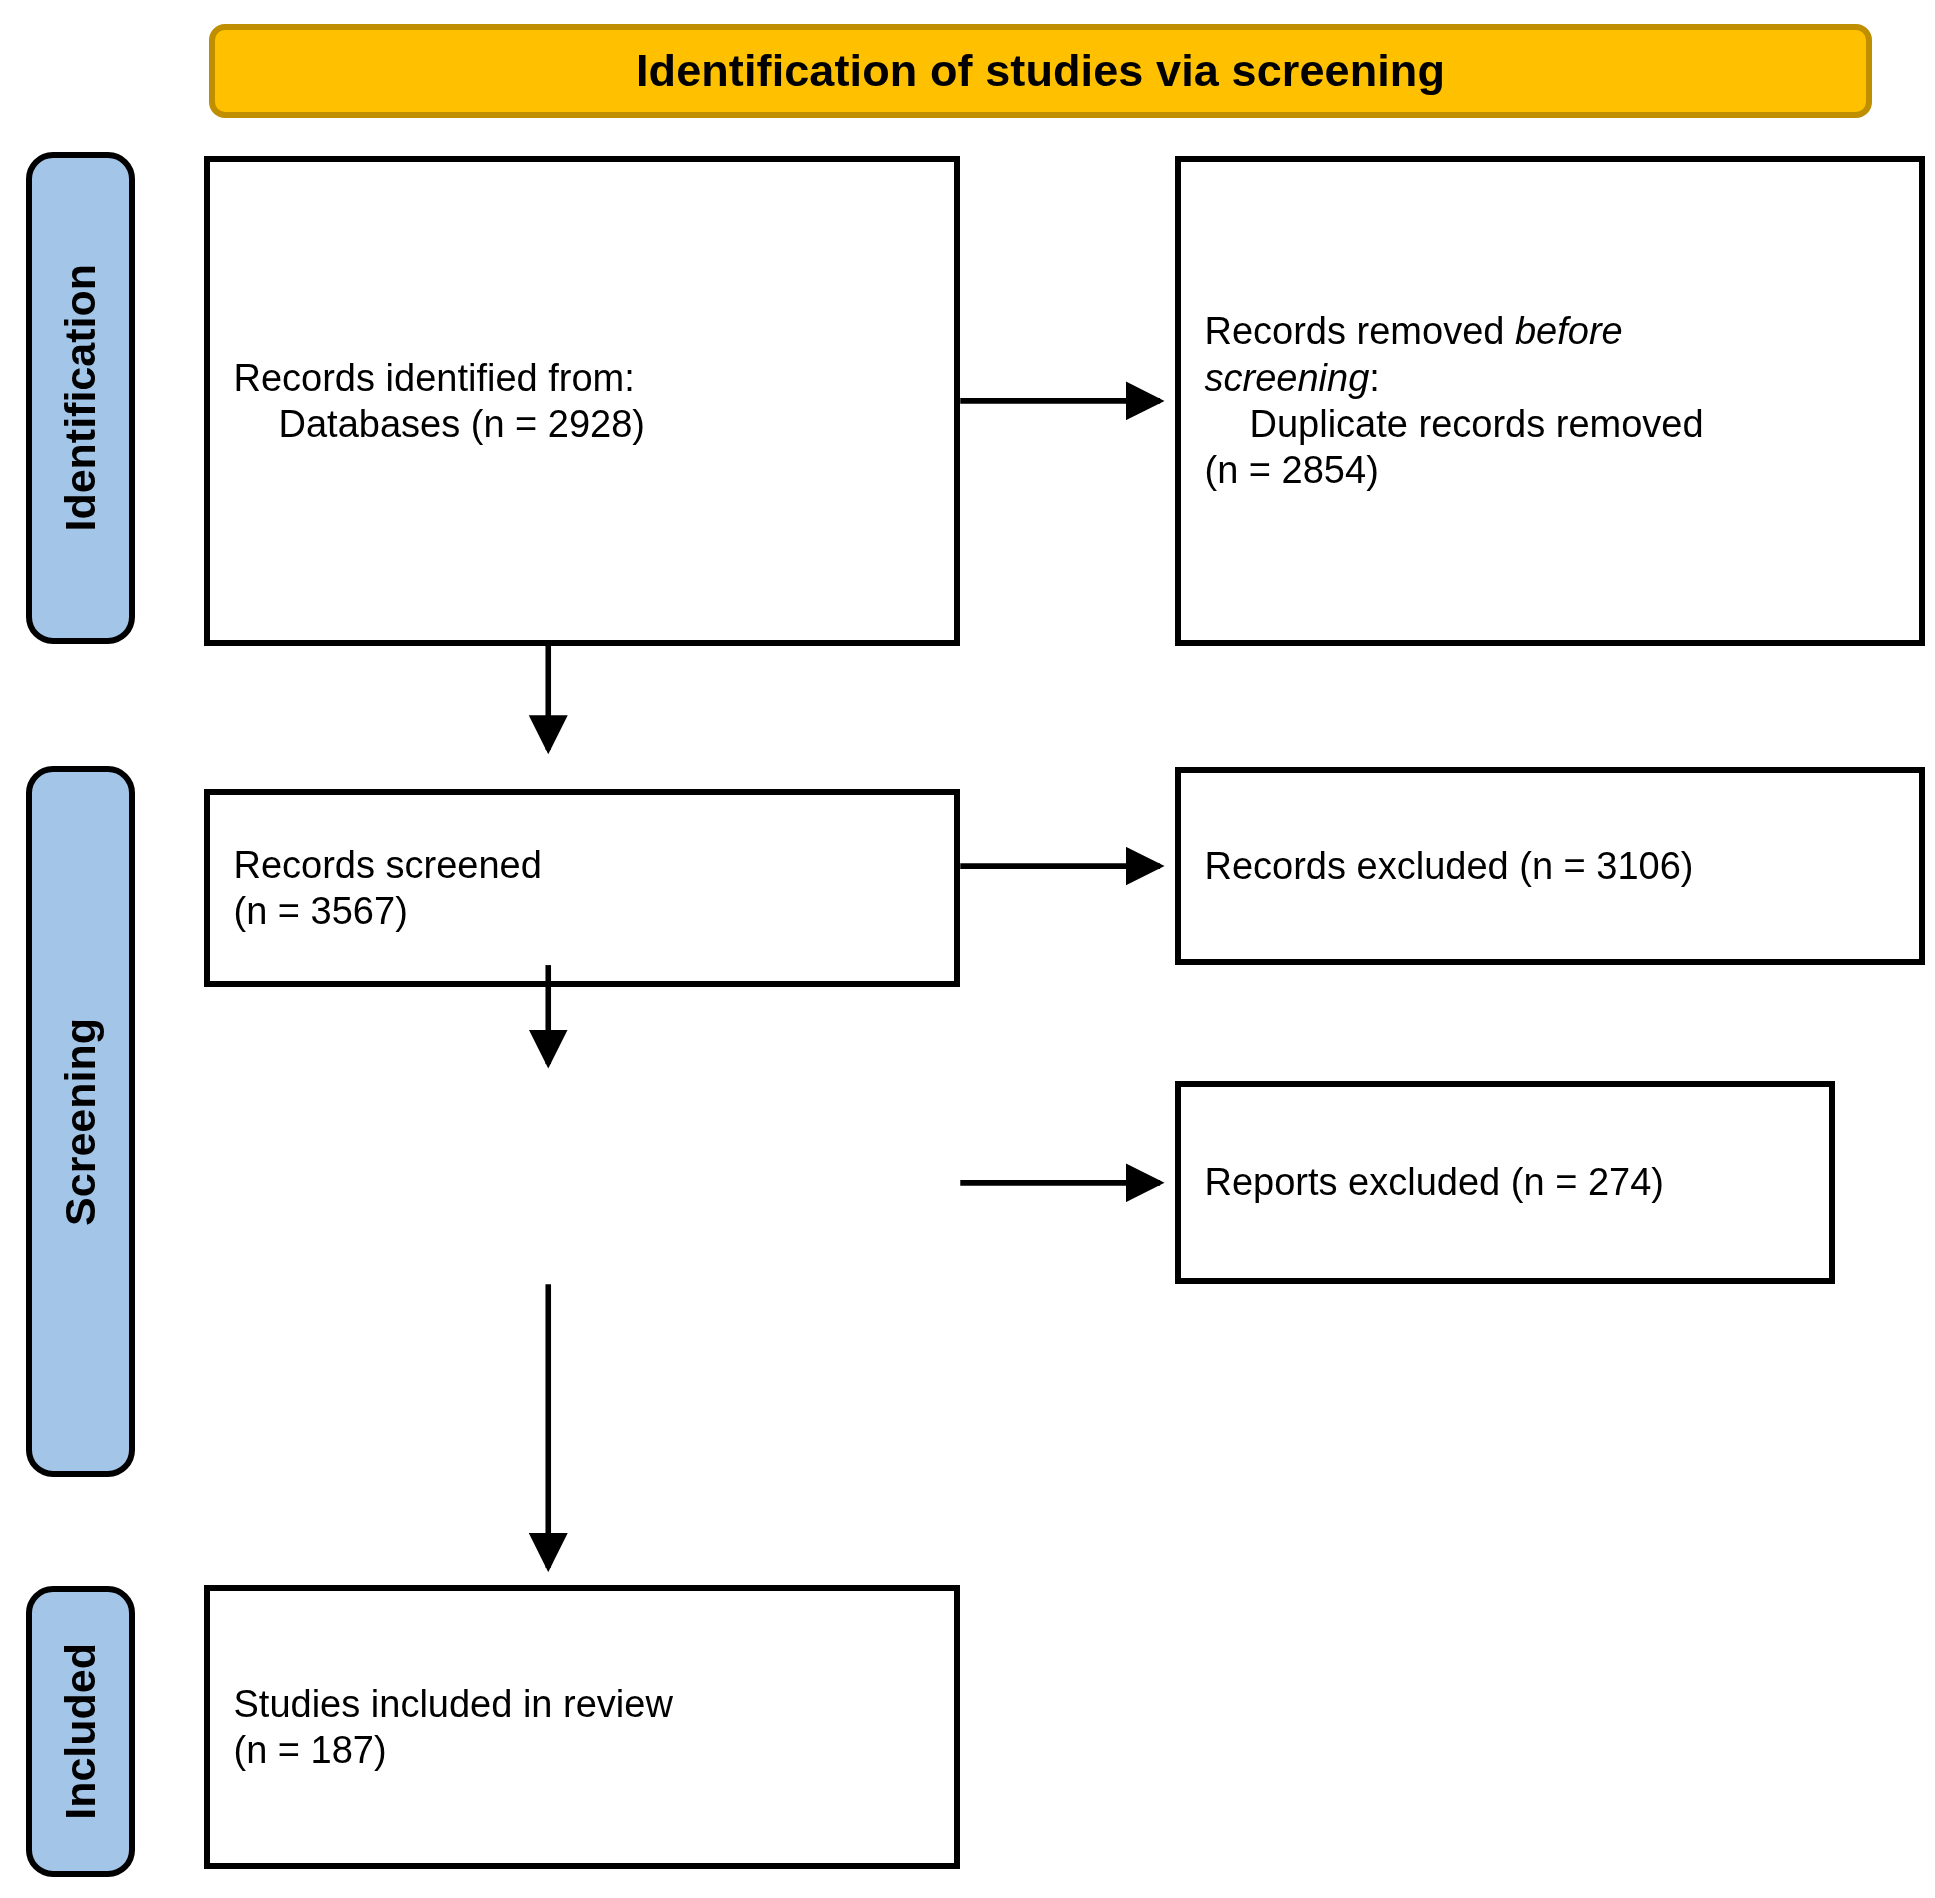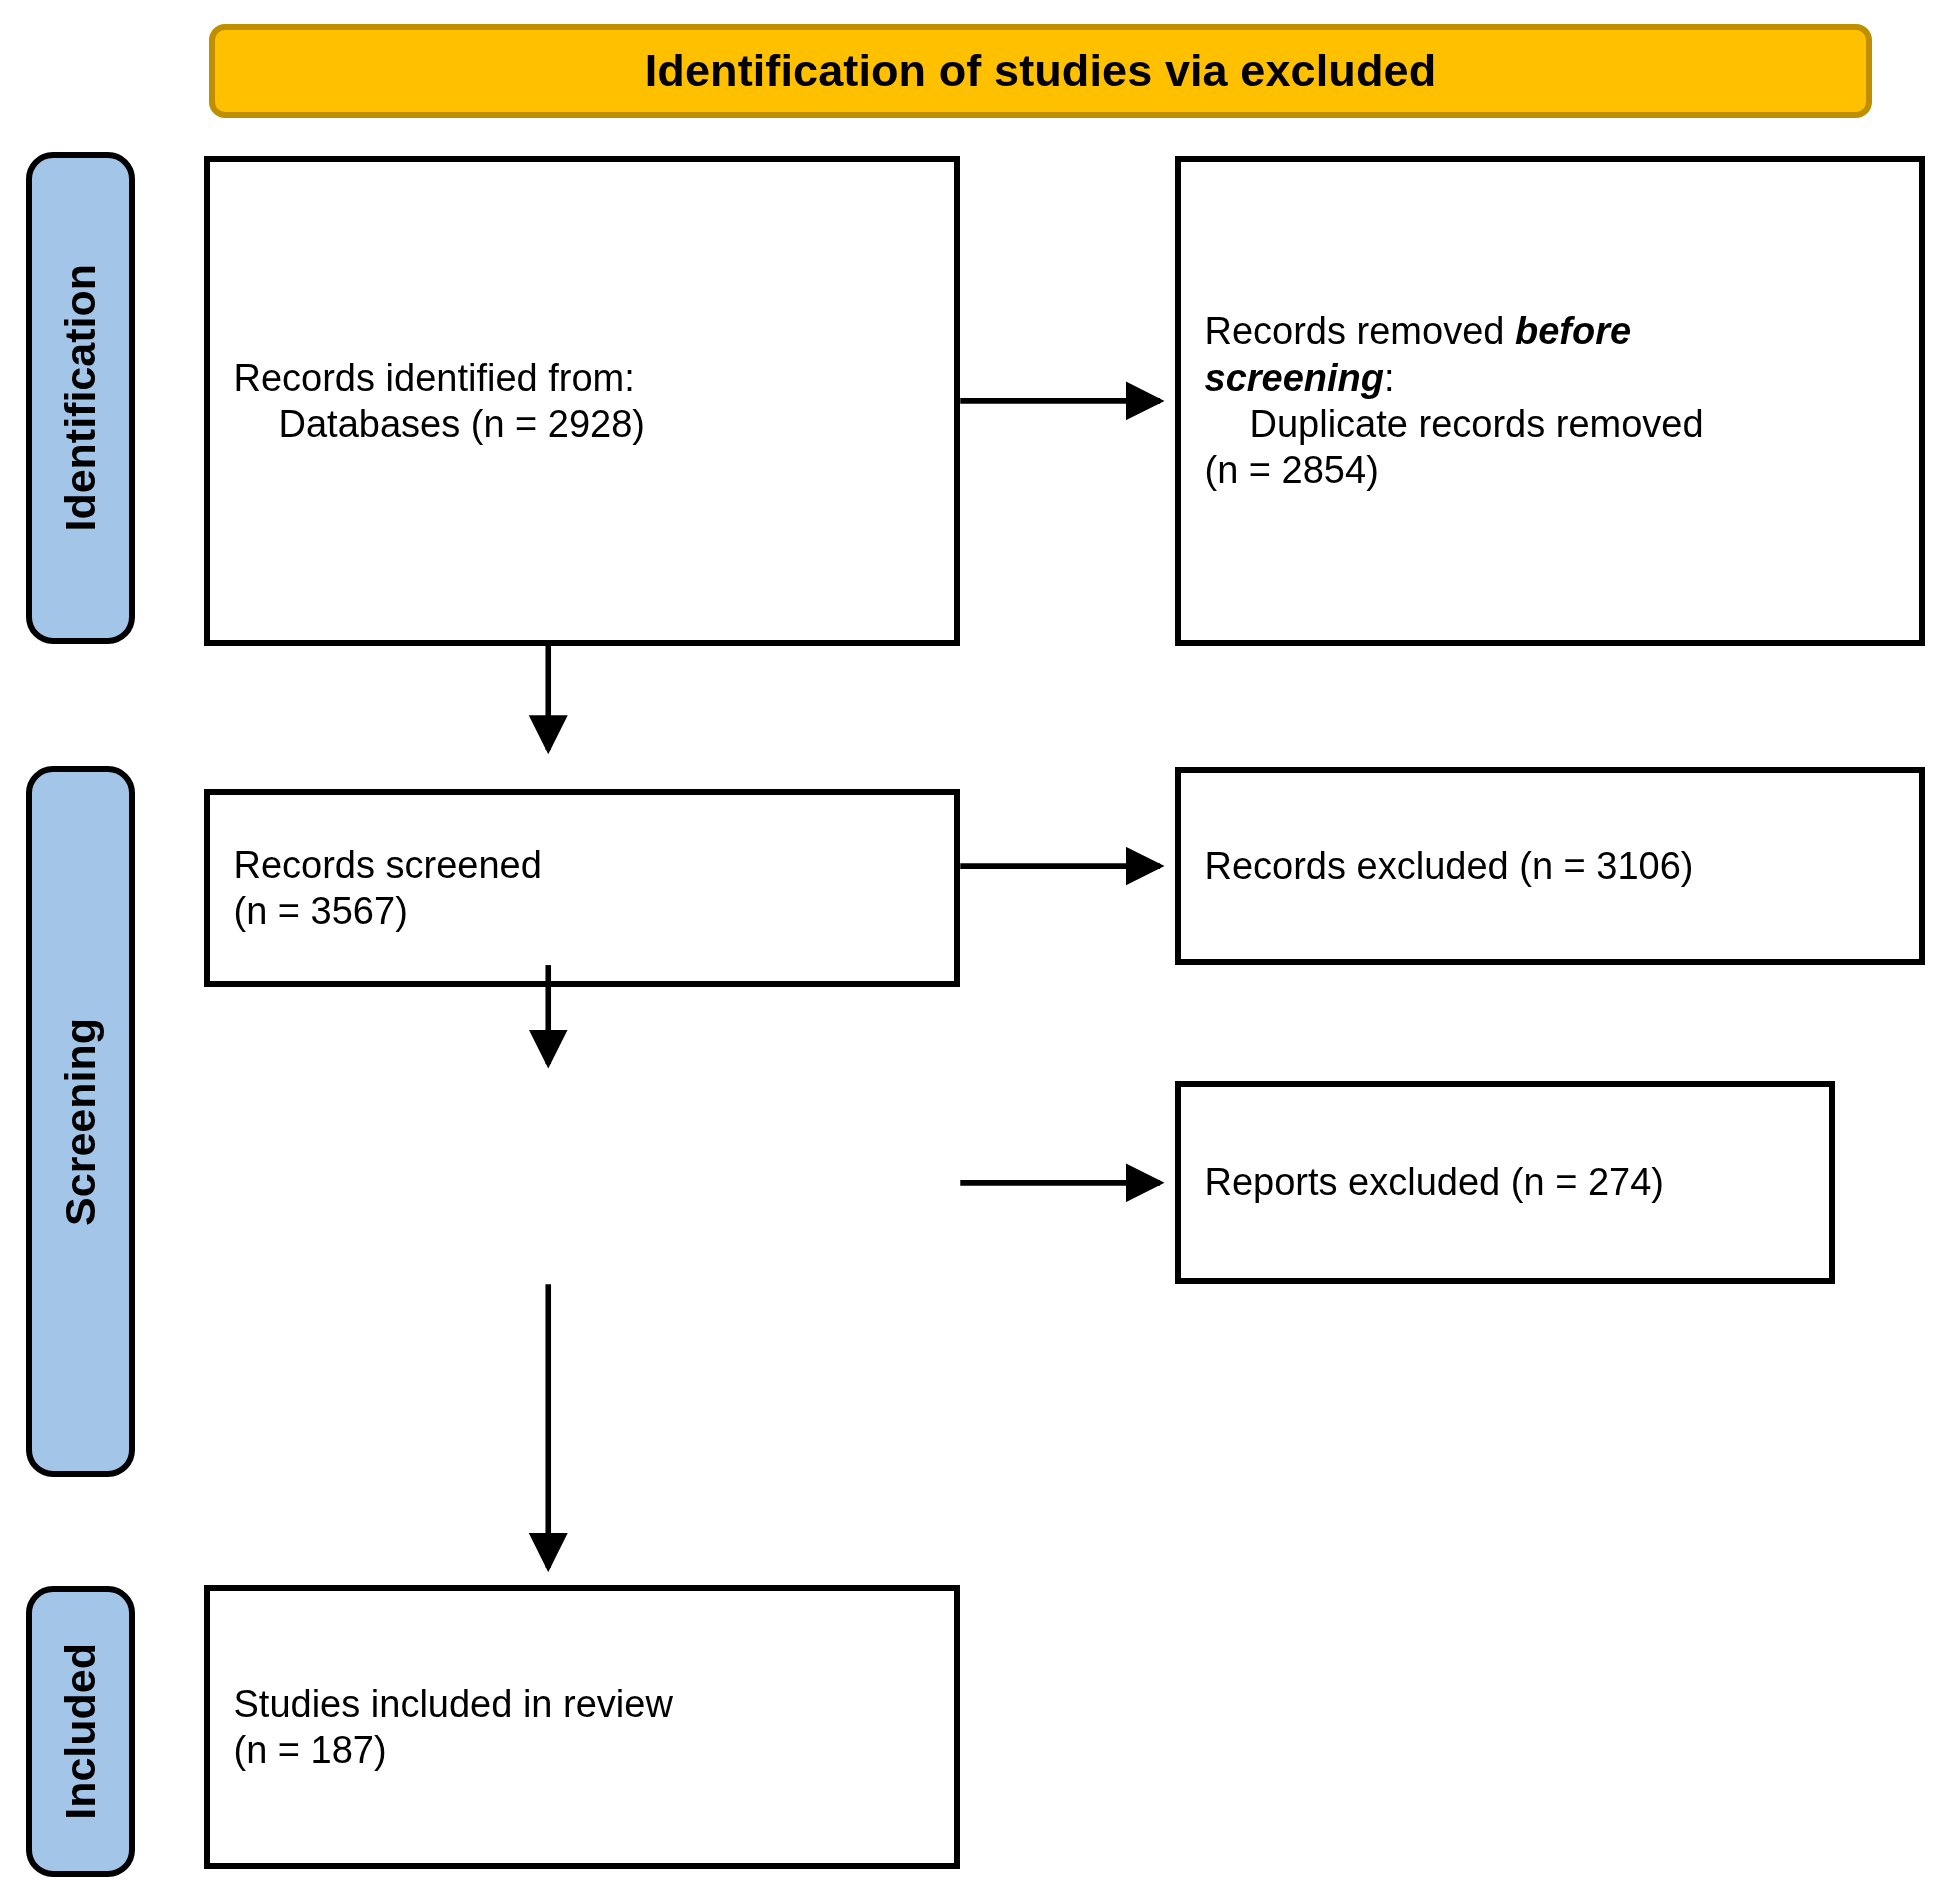--- a/index.html
+++ b/index.html
@@ -76,21 +76,21 @@
     justify-content: center;
     padding: 0 23.5px;
   }
   .flow-box .line {
     font-size: 38px;
     color: #000000;
     line-height: 1.22;
     white-space: nowrap;
   }
   .flow-box .line.indent { padding-left: 45px; }
-  .flow-box .line em { font-style: italic; font-weight: bold; }
+  .flow-box .line em { font-style: italic; }
 
   #box-identified   { left: 204px;  top: 156px;  width: 756px; height: 490px; }
   #box-removed      { left: 1175px; top: 156px;  width: 750px; height: 490px; }
   #box-screened     { left: 204px;  top: 789px; width: 756px; height: 198px; }
   #box-rec-excluded { left: 1175px; top: 767px; width: 750px; height: 198px; }
   #box-eligibility  { left: 204px;  top: 1081px; width: 756px; height: 203px; }
   #box-rep-excluded { left: 1175px; top: 1081px; width: 660px; height: 203px; }
   #box-included     { left: 204px;  top: 1585px; width: 756px; height: 284px; }
 
   
@@ -102,21 +102,21 @@
     height: 1898px;
     pointer-events: none;
   }
 </style>
 </head>
 <body>
 
 <div id="canvas">
 
   <div class="banner">
-    <span class="banner-title">Identification of studies via excluded</span>
+    <span class="banner-title">Identification of studies via screening</span>
   </div>
 
   <div class="stage-pill" id="pill-identification">
     <span class="stage-label">Identification</span>
   </div>
 
   <div class="stage-pill" id="pill-screening">
     <span class="stage-label">Screening</span>
   </div>
 

